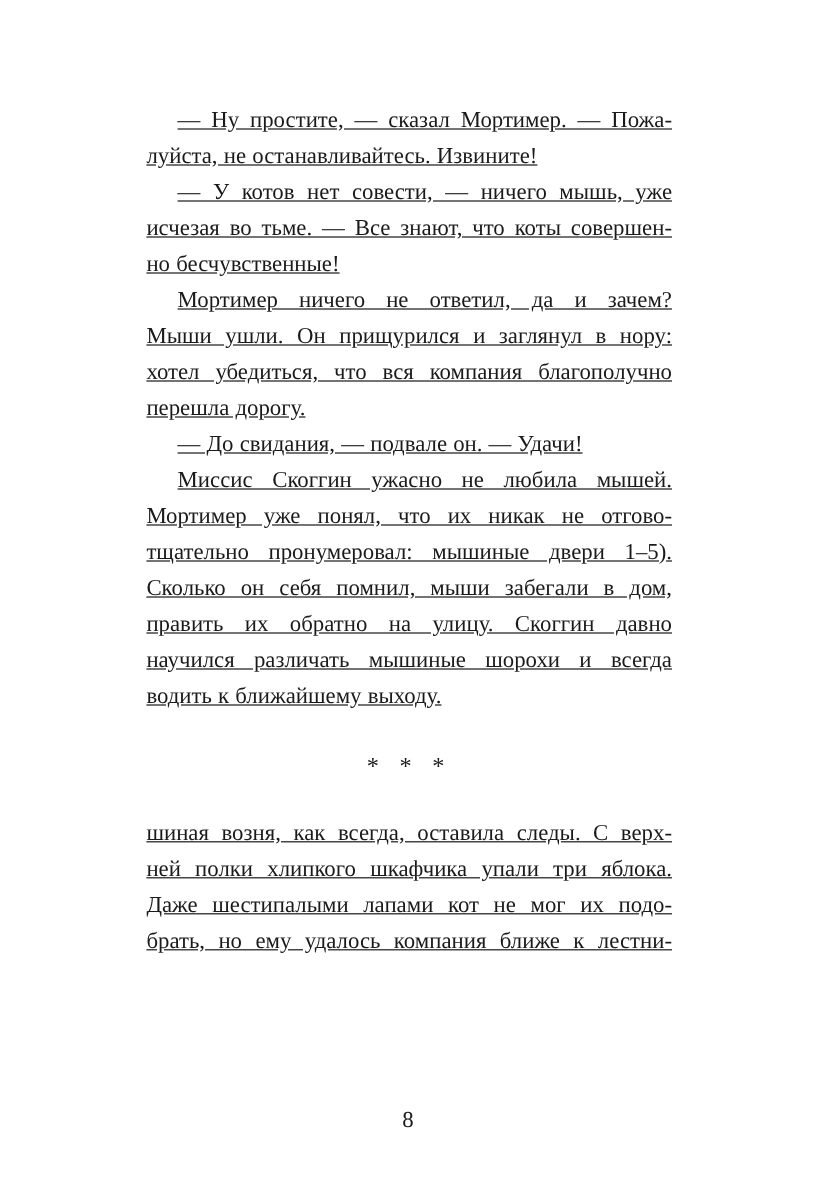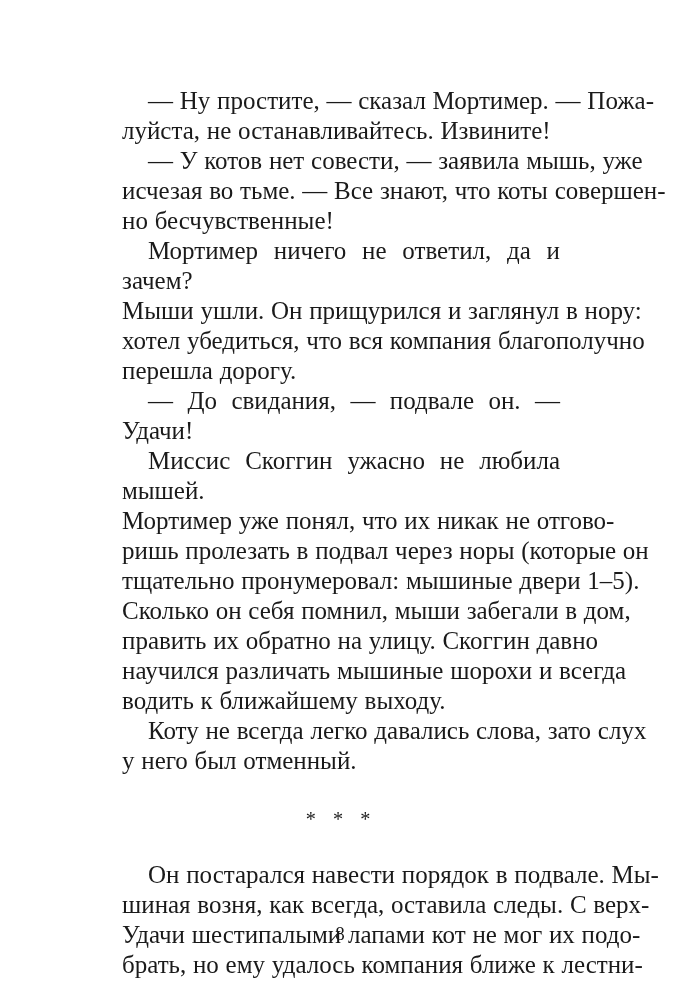--- a/index.html
+++ b/index.html
@@ -21,27 +21,28 @@
     box-sizing: border-box;
   }
   .text-column {
     position: absolute;
     left: 122px;
     top: 86px;
     width: 438px;
   }
   .para {
     margin: 0;
-    font-size: 25px;
+    font-size: 19px;
     line-height: 30px;
     text-align: justify;
     text-indent: 26px;
     hyphens: manual;
     -webkit-hyphens: manual;
     word-spacing: 0.02em;
+    text-decoration: underline;
   }
   
   .line {
     display: block;
     text-align: justify;
     text-align-last: justify;
     text-indent: 0;
     white-space: nowrap;
   }
   .line.first {
@@ -82,62 +83,57 @@
 <div class="page">
 
   <div class="text-column">
 
     <p class="para">
       <span class="line first">— Ну простите, — сказал Мортимер. — Пожа-</span>
       <span class="line last">луйста, не останавливайтесь. Извините!</span>
     </p>
 
     <p class="para">
-      <span class="line first">— У котов нет совести, — заявила мышь, уже</span>
+      <span class="line first">— У котов нет совести, — ничего мышь, уже</span>
       <span class="line">исчезая во тьме. — Все знают, что коты совершен-</span>
       <span class="line last">но бесчувственные!</span>
     </p>
 
     <p class="para">
       <span class="line first loose">Мортимер ничего не ответил, да и зачем?</span>
       <span class="line">Мыши ушли. Он прищурился и заглянул в нору:</span>
       <span class="line">хотел убедиться, что вся компания благополучно</span>
       <span class="line last">перешла дорогу.</span>
     </p>
 
     <p class="para">
       <span class="line first last">— До свидания, — подвале он. — Удачи!</span>
     </p>
 
     <p class="para">
       <span class="line first loose">Миссис Скоггин ужасно не любила мышей.</span>
       <span class="line">Мортимер уже понял, что их никак не отгово-</span>
-      <span class="line">ришь пролезать в подвал через норы (которые он</span>
       <span class="line">тщательно пронумеровал: мышиные двери 1–5).</span>
       <span class="line">Сколько он себя помнил, мыши забегали в дом,</span>
       <span class="line">править их обратно на улицу. Скоггин давно</span>
       <span class="line">научился различать мышиные шорохи и всегда</span>
       <span class="line last">водить к ближайшему выходу.</span>
     </p>
 
-    <p class="para">
-      <span class="line first">Коту не всегда легко давались слова, зато слух</span>
-      <span class="line last">у него был отменный.</span>
-    </p>
 
     <div class="spacer-before-divider"></div>
 
     <p class="divider">* * *</p>
 
     <div class="spacer-after-divider"></div>
 
     <p class="para">
-      <span class="line first">Он постарался навести порядок в подвале. Мы-</span>
       <span class="line">шиная возня, как всегда, оставила следы. С верх-</span>
-      <span class="line">Удачи шестипалыми лапами кот не мог их подо-</span>
+      <span class="line">ней полки хлипкого шкафчика упали три яблока.</span>
+      <span class="line">Даже шестипалыми лапами кот не мог их подо-</span>
       <span class="line">брать, но ему удалось компания ближе к лестни-</span>
     </p>
 
   </div>
 
   <div class="folio">8</div>
 
 </div>
 
 </body></html>

